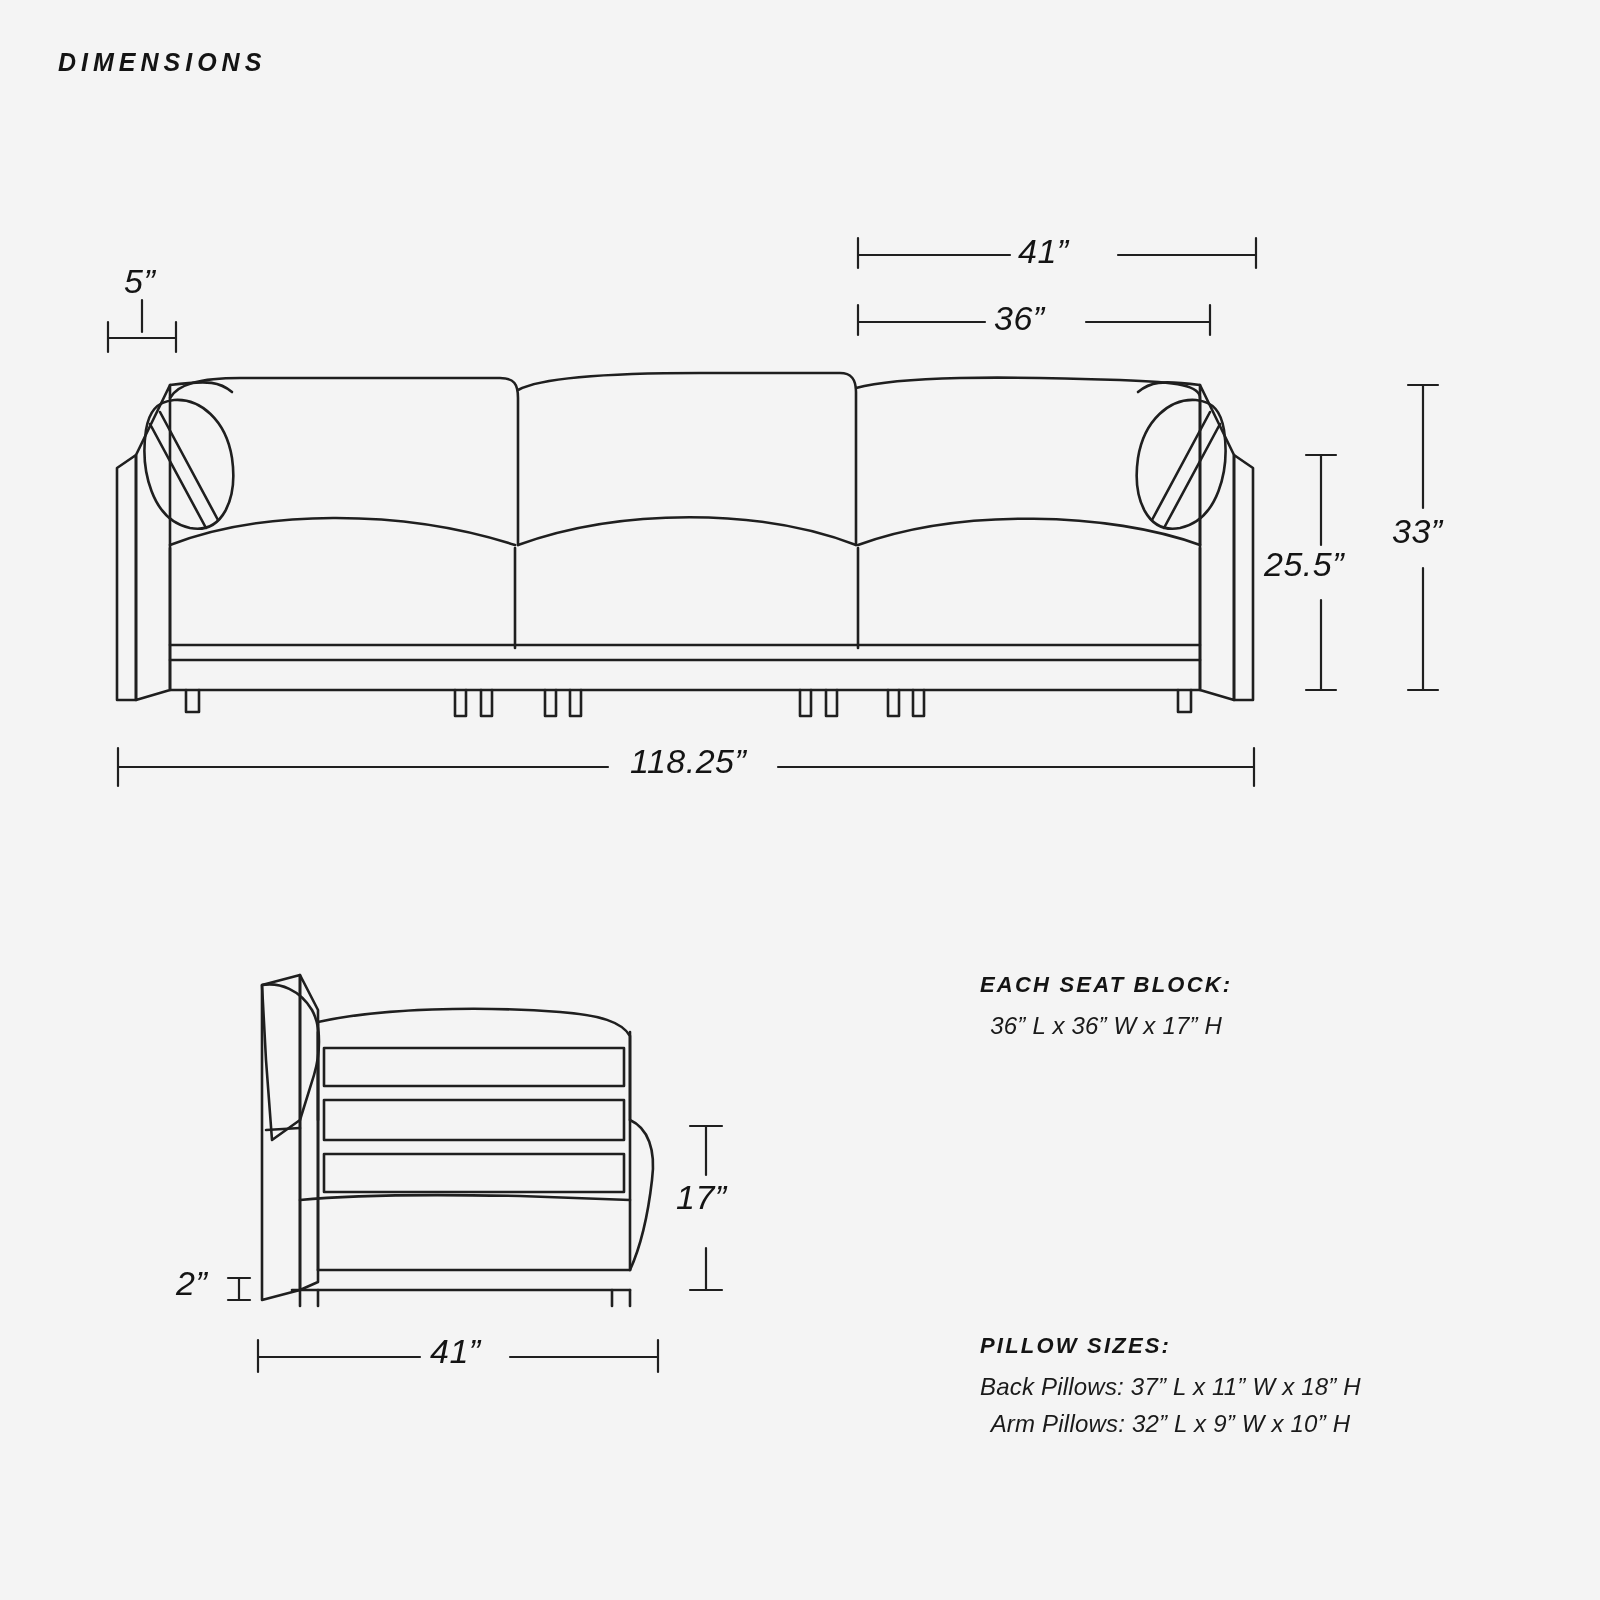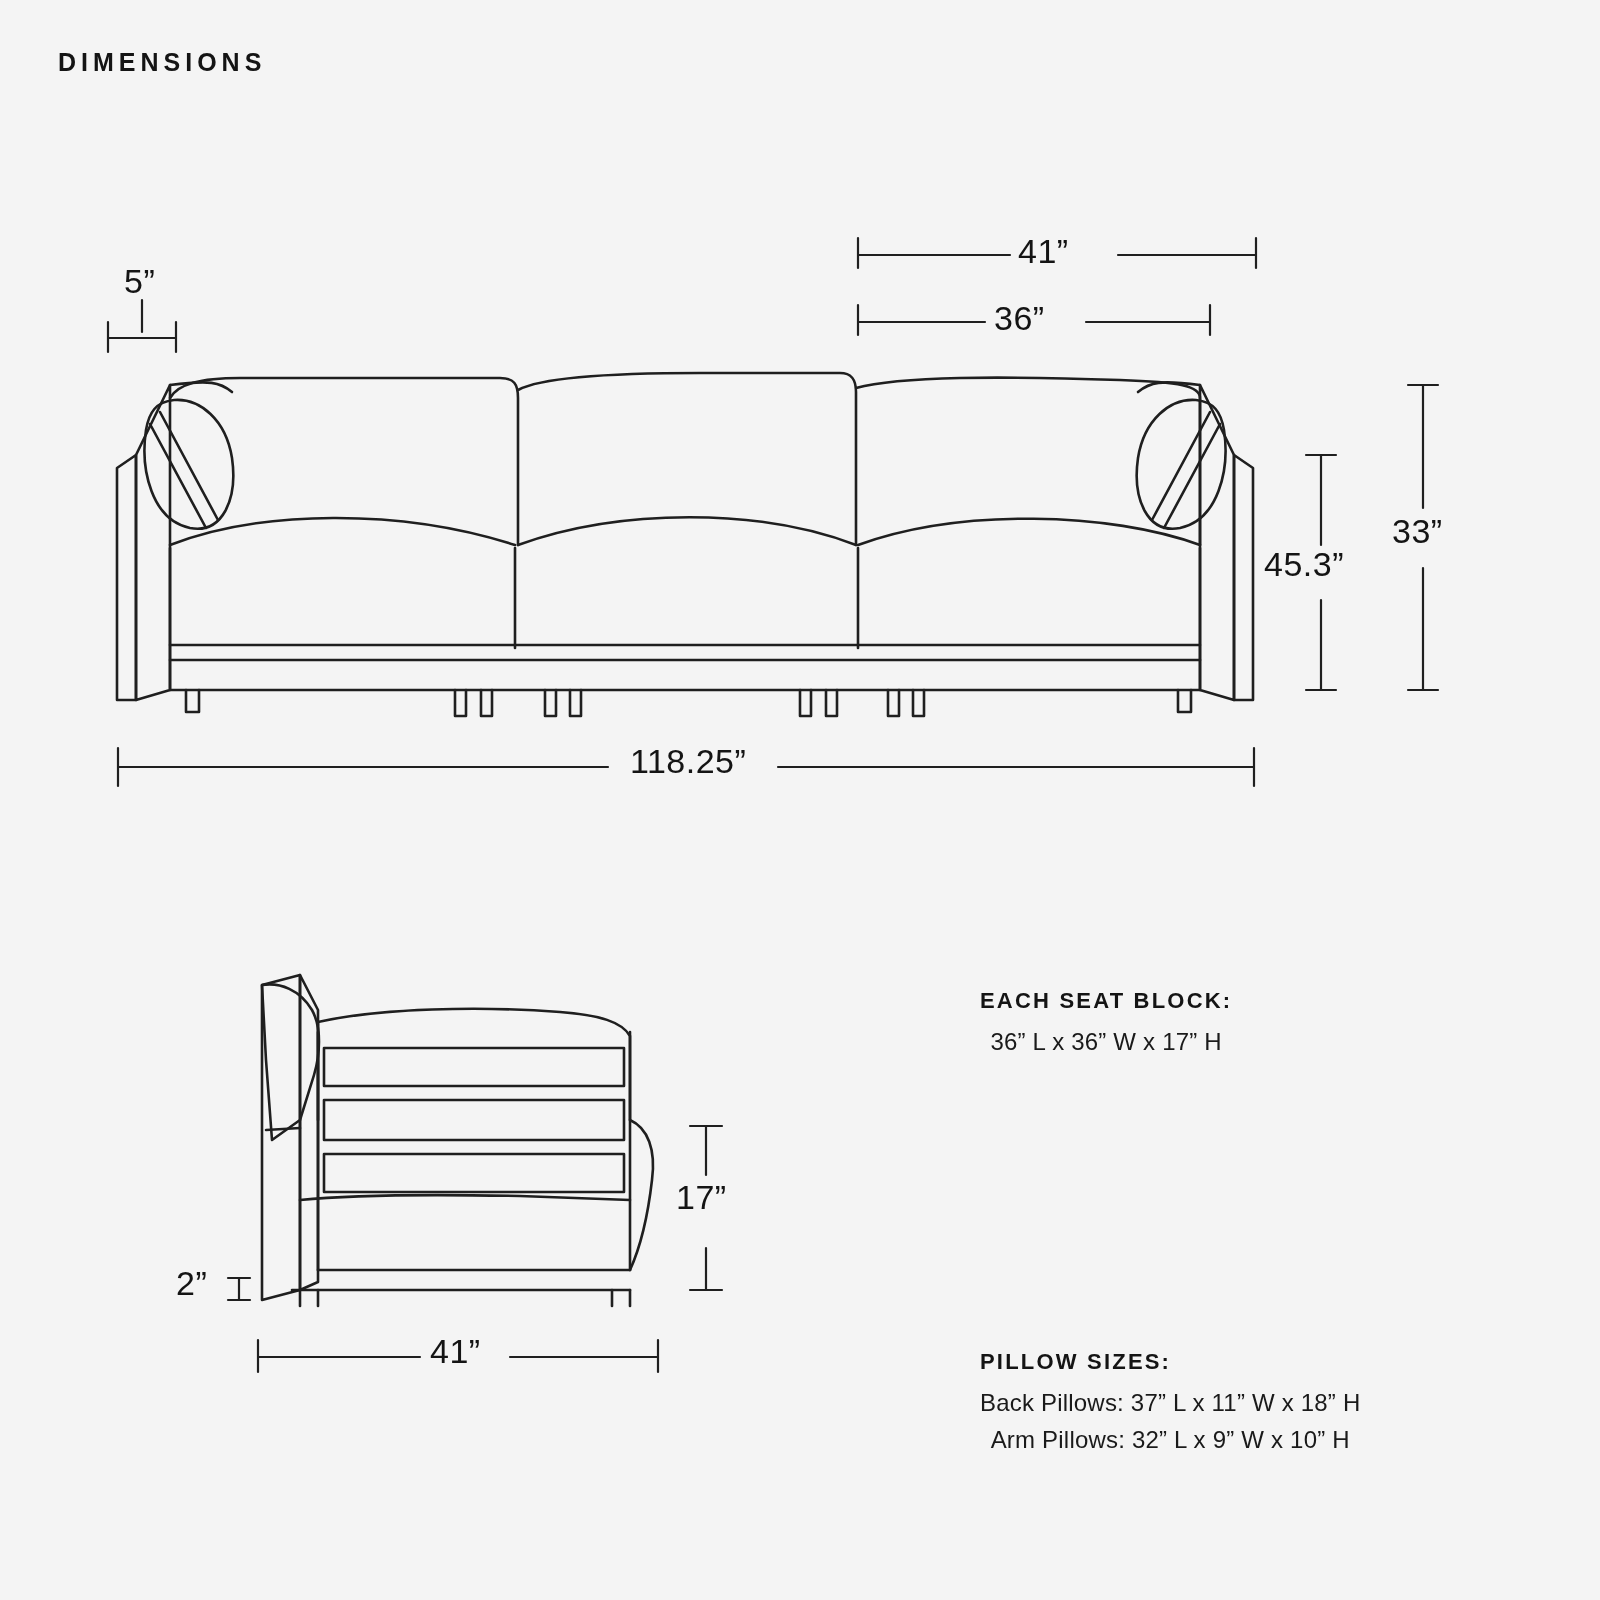--- a/index.html
+++ b/index.html
@@ -12,38 +12,38 @@
     background: #f4f4f4;
     font-family: "Liberation Sans", sans-serif;
     color: #1a1a1a;
     position: relative;
     overflow: hidden;
   }
   .page {
     position: relative;
     width: 1528px;
     height: 1600px;
+    font-style: italic;
   }
   .title {
     position: absolute;
     left: 58px;
     top: 48px;
     font-size: 25px;
     font-weight: bold;
     letter-spacing: 5px;
     color: #141414;
   }
   svg {
     position: absolute;
     left: 0;
     top: 0;
   }
   .spec-block {
     position: absolute;
-    margin-top: 16px;
   }
   .spec-head {
     font-size: 22px;
     font-weight: bold;
     letter-spacing: 2.2px;
     color: #141414;
     margin-bottom: 14px;
   }
   .spec-line {
     font-size: 24px;
@@ -188,21 +188,21 @@
         <path d="M510 1357 L658 1357"></path>
       </g>
 
     </g>
   </svg>
 
   <div class="dim-label" style="left:124px; top:262px;">5”</div>
   <div class="dim-label" style="left:1018px; top:232px;">41”</div>
   <div class="dim-label" style="left:994px; top:299px;">36”</div>
   <div class="dim-label" style="left:1392px; top:512px;">33”</div>
-  <div class="dim-label" style="left:1264px; top:545px;">45.3”</div>
+  <div class="dim-label" style="left:1264px; top:545px;">25.5”</div>
   <div class="dim-label" style="left:630px; top:742px;">118.25”</div>
 
   <div class="dim-label" style="left:676px; top:1178px;">17”</div>
   <div class="dim-label" style="left:176px; top:1264px;">2”</div>
   <div class="dim-label" style="left:430px; top:1332px;">41”</div>
 
   <div class="spec-block" style="left:980px; top:972px;">
     <div class="spec-head">EACH SEAT BLOCK:</div>
     <div class="spec-line">36” L x 36” W x 17” H</div>
   </div>

